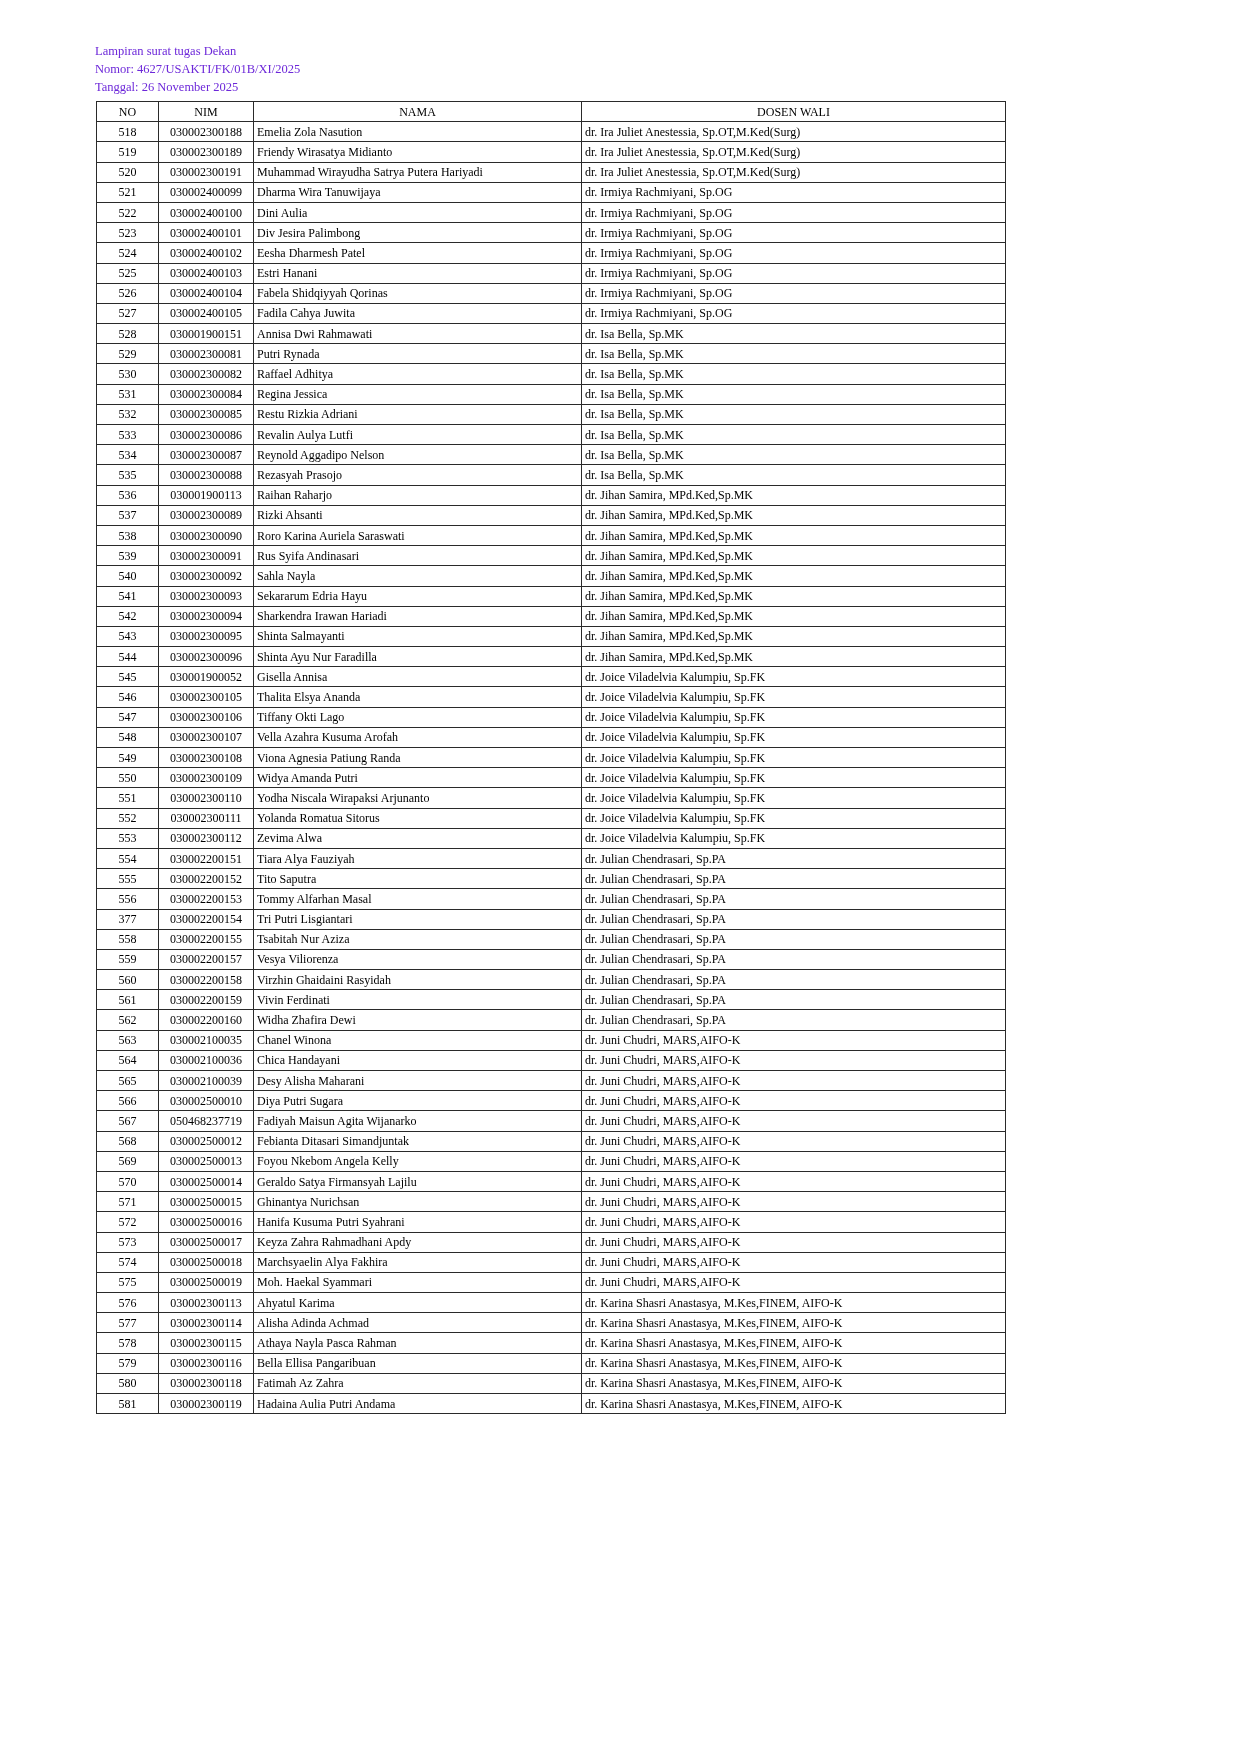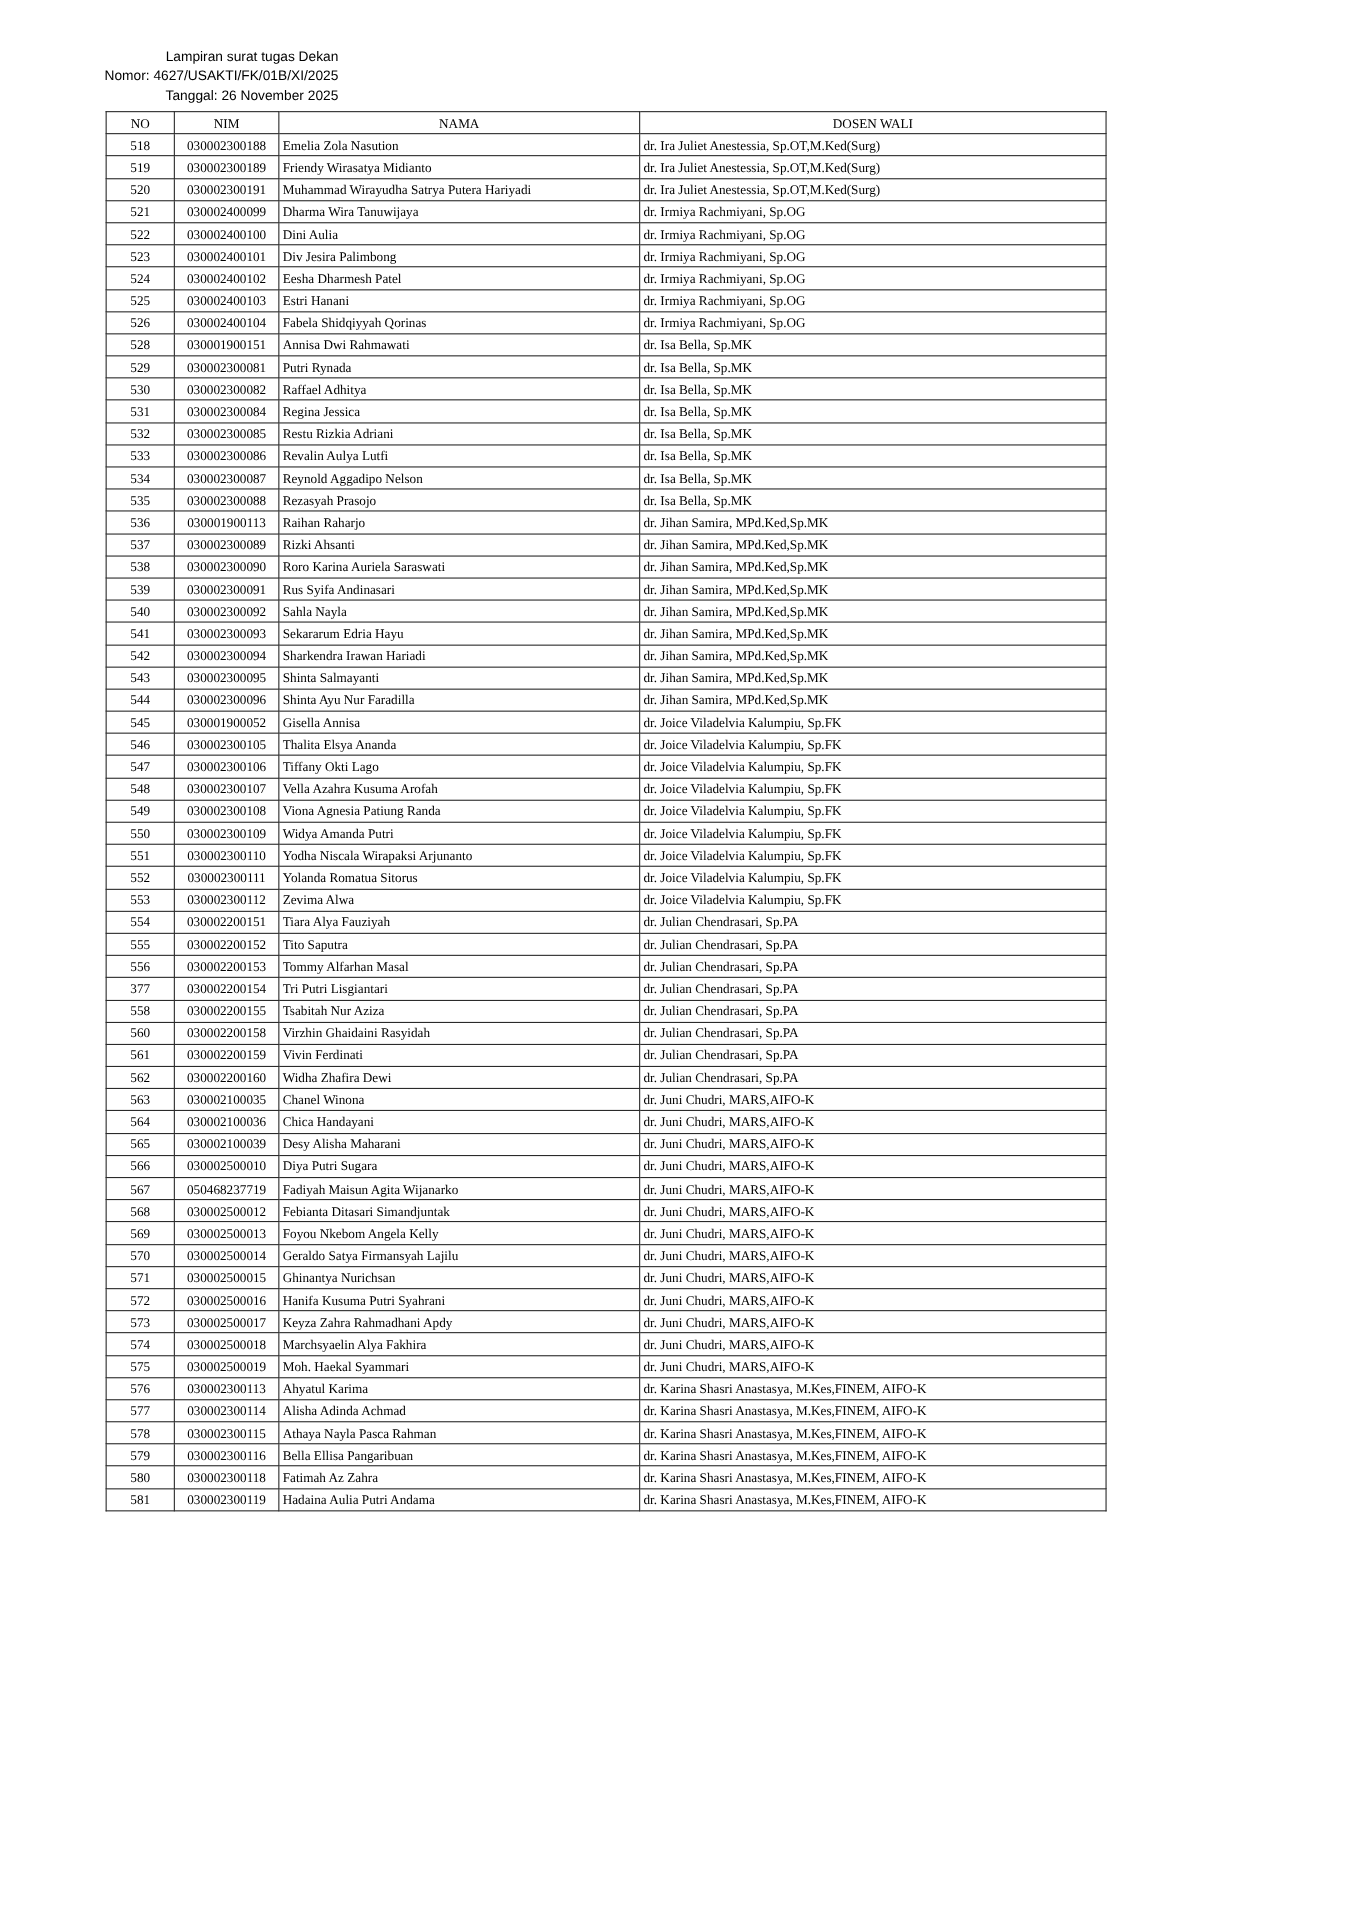--- a/index.html
+++ b/index.html
@@ -1,19 +1,19 @@
 <!DOCTYPE html>
 <html><head>
 <meta charset="utf-8">
 <style>
   html, body { margin: 0; padding: 0; background: #ffffff; }
   body { width: 1240px; height: 1754px; position: relative; overflow: hidden; color: #000; }
   .header-block {
     position: absolute; left: 95px; top: 42px;
-    font-family: Liberation Sans, sans-serif; font-size: 12.5px; line-height: 18px; color: #000000; text-align: right;
+    font-family: Liberation Serif, serif; font-size: 12.5px; line-height: 18px; color: #6d28d9;
   }
   .header-block div { white-space: nowrap; }
   table.roster {
     position: absolute; left: 96px; top: 101px;
     border-collapse: collapse; table-layout: fixed;
     width: 909px;
     font-family: "Liberation Serif", serif; font-size: 12px; color: #000000;
   }
   table.roster th, table.roster td {
     border: 1.3px solid #2a2a2a;
@@ -102,20 +102,26 @@
         <td class="nama">Estri Hanani</td>
         <td class="dosen">dr. Irmiya Rachmiyani, Sp.OG</td>
       </tr>
       <tr>
         <td class="no">526</td>
         <td class="nim">030002400104</td>
         <td class="nama">Fabela Shidqiyyah Qorinas</td>
         <td class="dosen">dr. Irmiya Rachmiyani, Sp.OG</td>
       </tr>
       <tr>
+        <td class="no">527</td>
+        <td class="nim">030002400105</td>
+        <td class="nama">Fadila Cahya Juwita</td>
+        <td class="dosen">dr. Irmiya Rachmiyani, Sp.OG</td>
+      </tr>
+      <tr>
         <td class="no">528</td>
         <td class="nim">030001900151</td>
         <td class="nama">Annisa Dwi Rahmawati</td>
         <td class="dosen">dr. Isa Bella, Sp.MK</td>
       </tr>
       <tr>
         <td class="no">529</td>
         <td class="nim">030002300081</td>
         <td class="nama">Putri Rynada</td>
         <td class="dosen">dr. Isa Bella, Sp.MK</td>
@@ -285,20 +291,26 @@
       <tr>
         <td class="no">377</td>
         <td class="nim">030002200154</td>
         <td class="nama">Tri Putri Lisgiantari</td>
         <td class="dosen">dr. Julian Chendrasari, Sp.PA</td>
       </tr>
       <tr>
         <td class="no">558</td>
         <td class="nim">030002200155</td>
         <td class="nama">Tsabitah Nur Aziza</td>
+        <td class="dosen">dr. Julian Chendrasari, Sp.PA</td>
+      </tr>
+      <tr>
+        <td class="no">559</td>
+        <td class="nim">030002200157</td>
+        <td class="nama">Vesya Viliorenza</td>
         <td class="dosen">dr. Julian Chendrasari, Sp.PA</td>
       </tr>
       <tr>
         <td class="no">560</td>
         <td class="nim">030002200158</td>
         <td class="nama">Virzhin Ghaidaini Rasyidah</td>
         <td class="dosen">dr. Julian Chendrasari, Sp.PA</td>
       </tr>
       <tr>
         <td class="no">561</td>

